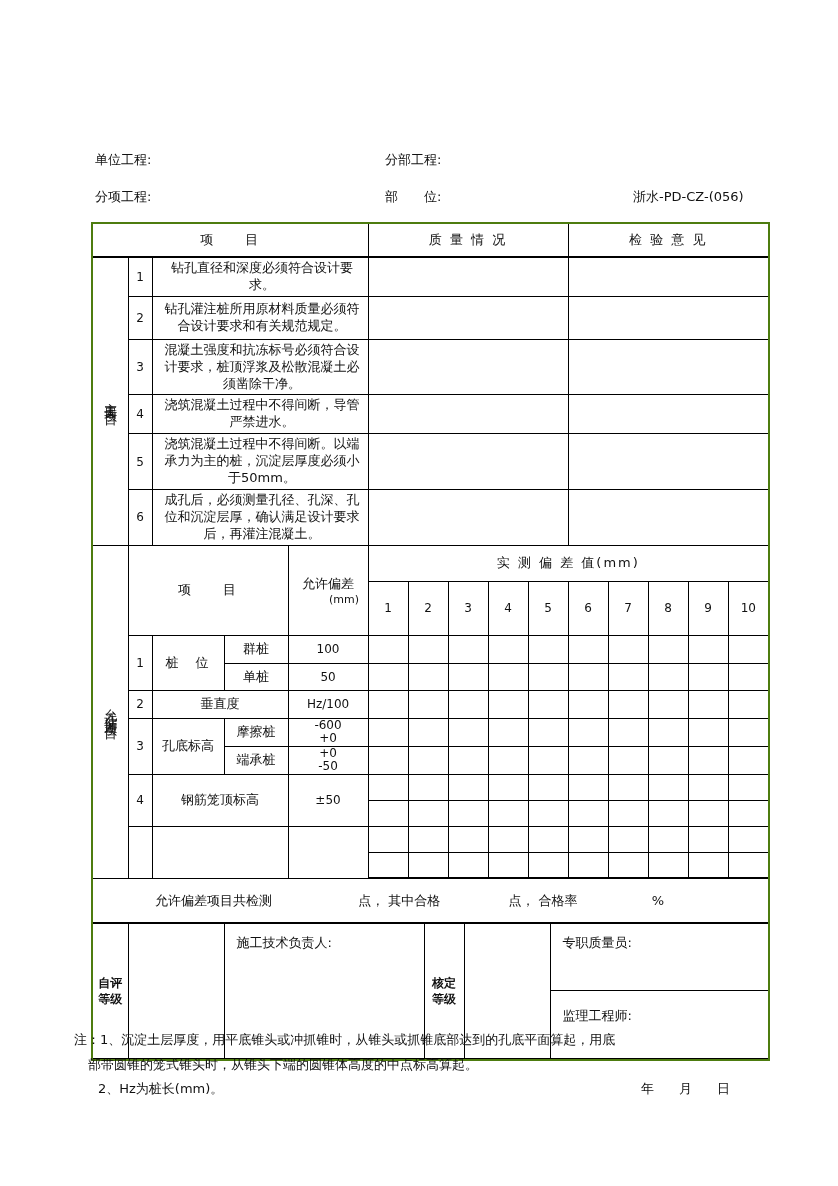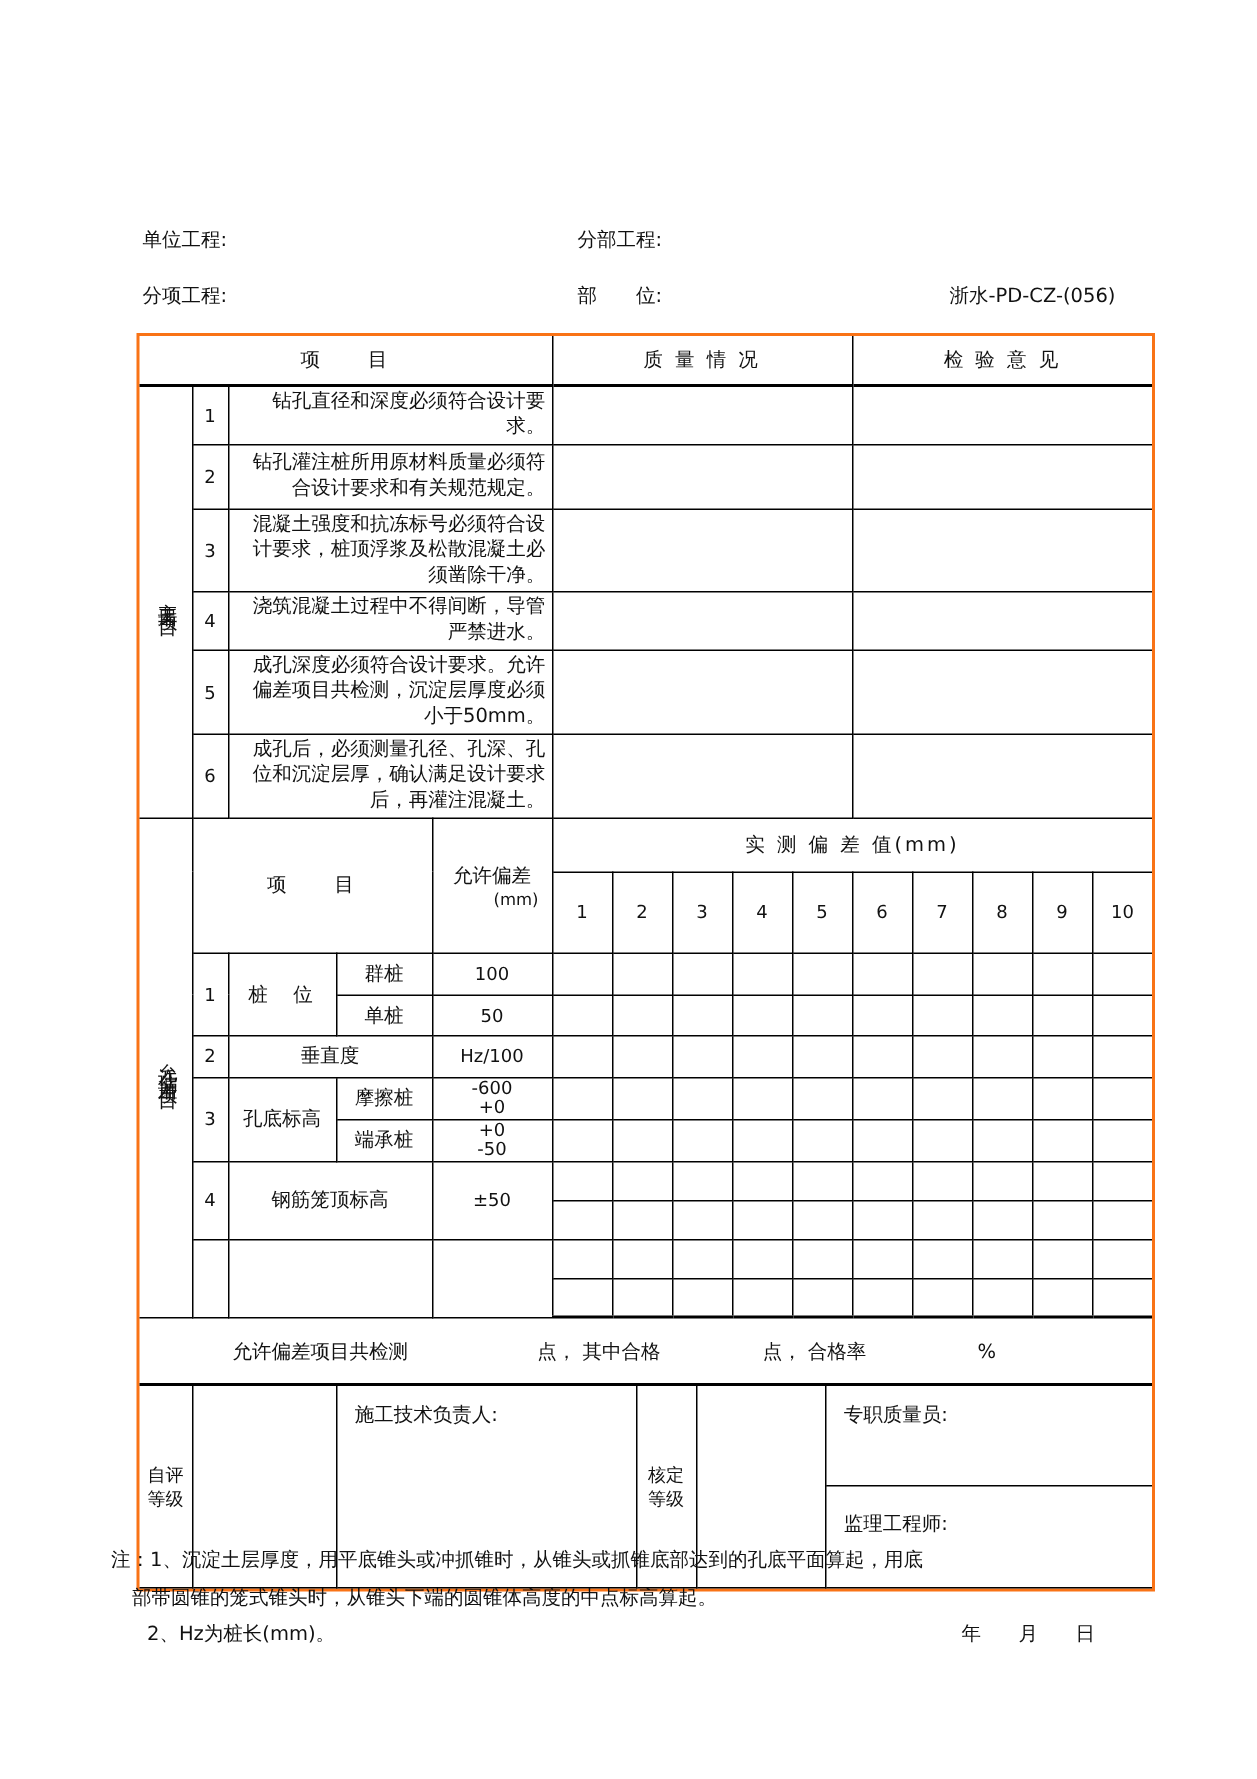--- a/index.html
+++ b/index.html
@@ -17,47 +17,47 @@
 
   .meta { position:absolute; font-size:13px; white-space:nowrap; }
   .meta.unit     { left:95px;  top:151px; }
   .meta.division { left:385px; top:151px; }
   .meta.item     { left:95px;  top:188px; }
   .meta.location { left:385px; top:188px; }
   .meta.code     { left:633px; top:188px; }
 
   .tablewrap {
     position:absolute; left:91px; top:222px; width:675px;
-    border:2px solid #f97316;
+    border:2px solid #4d7c0f;
   }
   table { border-collapse:collapse; table-layout:fixed; width:675px; }
   td {
     border:1px solid #000; padding:0; font-size:13px;
     vertical-align:middle; text-align:center; overflow:hidden;
   }
   #mtable tr:first-child td { border-top:none; }
   #btable td { border-top:none; }
   td:first-child { border-left:none; }
   td:last-child  { border-right:none; }
 
   .hdr  { letter-spacing:2px; }
-  .txt  { text-align:right; padding:2px 4px 2px 8px; line-height:1.3; }
+  .txt  { text-align:center; padding:2px 4px 2px 8px; line-height:1.3; }
   .num  { font-size:12px; }
   .tol  { font-size:12px;text-align:center; }
   .tol2 { font-size:12px; line-height:1.1; }
 
   .thick-b td { border-bottom-width:2px; }
 
   .vtext {
     writing-mode:vertical-lr; text-orientation:upright;
     letter-spacing:4px; margin:0 auto; font-size:13px;
   }
   .v2 {
     display:inline-block; width:28px; word-break:break-all;
-    line-height:1.35; font-size:12px;
+    line-height:1.35; font-size:12px;font-weight:bold;
   }
   .unitline { font-size:11px; letter-spacing:0;margin-left:32px; }
 
   .sumrow { text-align:left; }
   .sumrow .s1 { margin-left:62px; }
   .sumrow .s2 { margin-left:82px; }
   .sumrow .s3 { margin-left:64px; }
   .sumrow .s4 { margin-left:70px; }
 
   .sig { text-align:left; vertical-align:top; padding:10px 0 12px 12px; }
@@ -128,21 +128,21 @@
         <td colspan="5"></td>
       </tr>
       <tr style="height:37px">
         <td class="num">4</td>
         <td colspan="3" class="txt">浇筑混凝土过程中不得间断，导管严禁进水。</td>
         <td colspan="5"></td>
         <td colspan="5"></td>
       </tr>
       <tr style="height:47px">
         <td class="num">5</td>
-        <td colspan="3" class="txt">成孔深度必须符合设计要求。允许偏差项目共检测，沉淀层厚度必须小于50mm。</td>
+        <td colspan="3" class="txt">浇筑混凝土过程中不得间断。以端承力为主的桩，沉淀层厚度必须小于50mm。</td>
         <td colspan="5"></td>
         <td colspan="5"></td>
       </tr>
       <tr style="height:47px">
         <td class="num">6</td>
         <td colspan="3" class="txt">成孔后，必须测量孔径、孔深、孔位和沉淀层厚，确认满足设计要求后，再灌注混凝土。</td>
         <td colspan="5"></td>
         <td colspan="5"></td>
       </tr>
 

